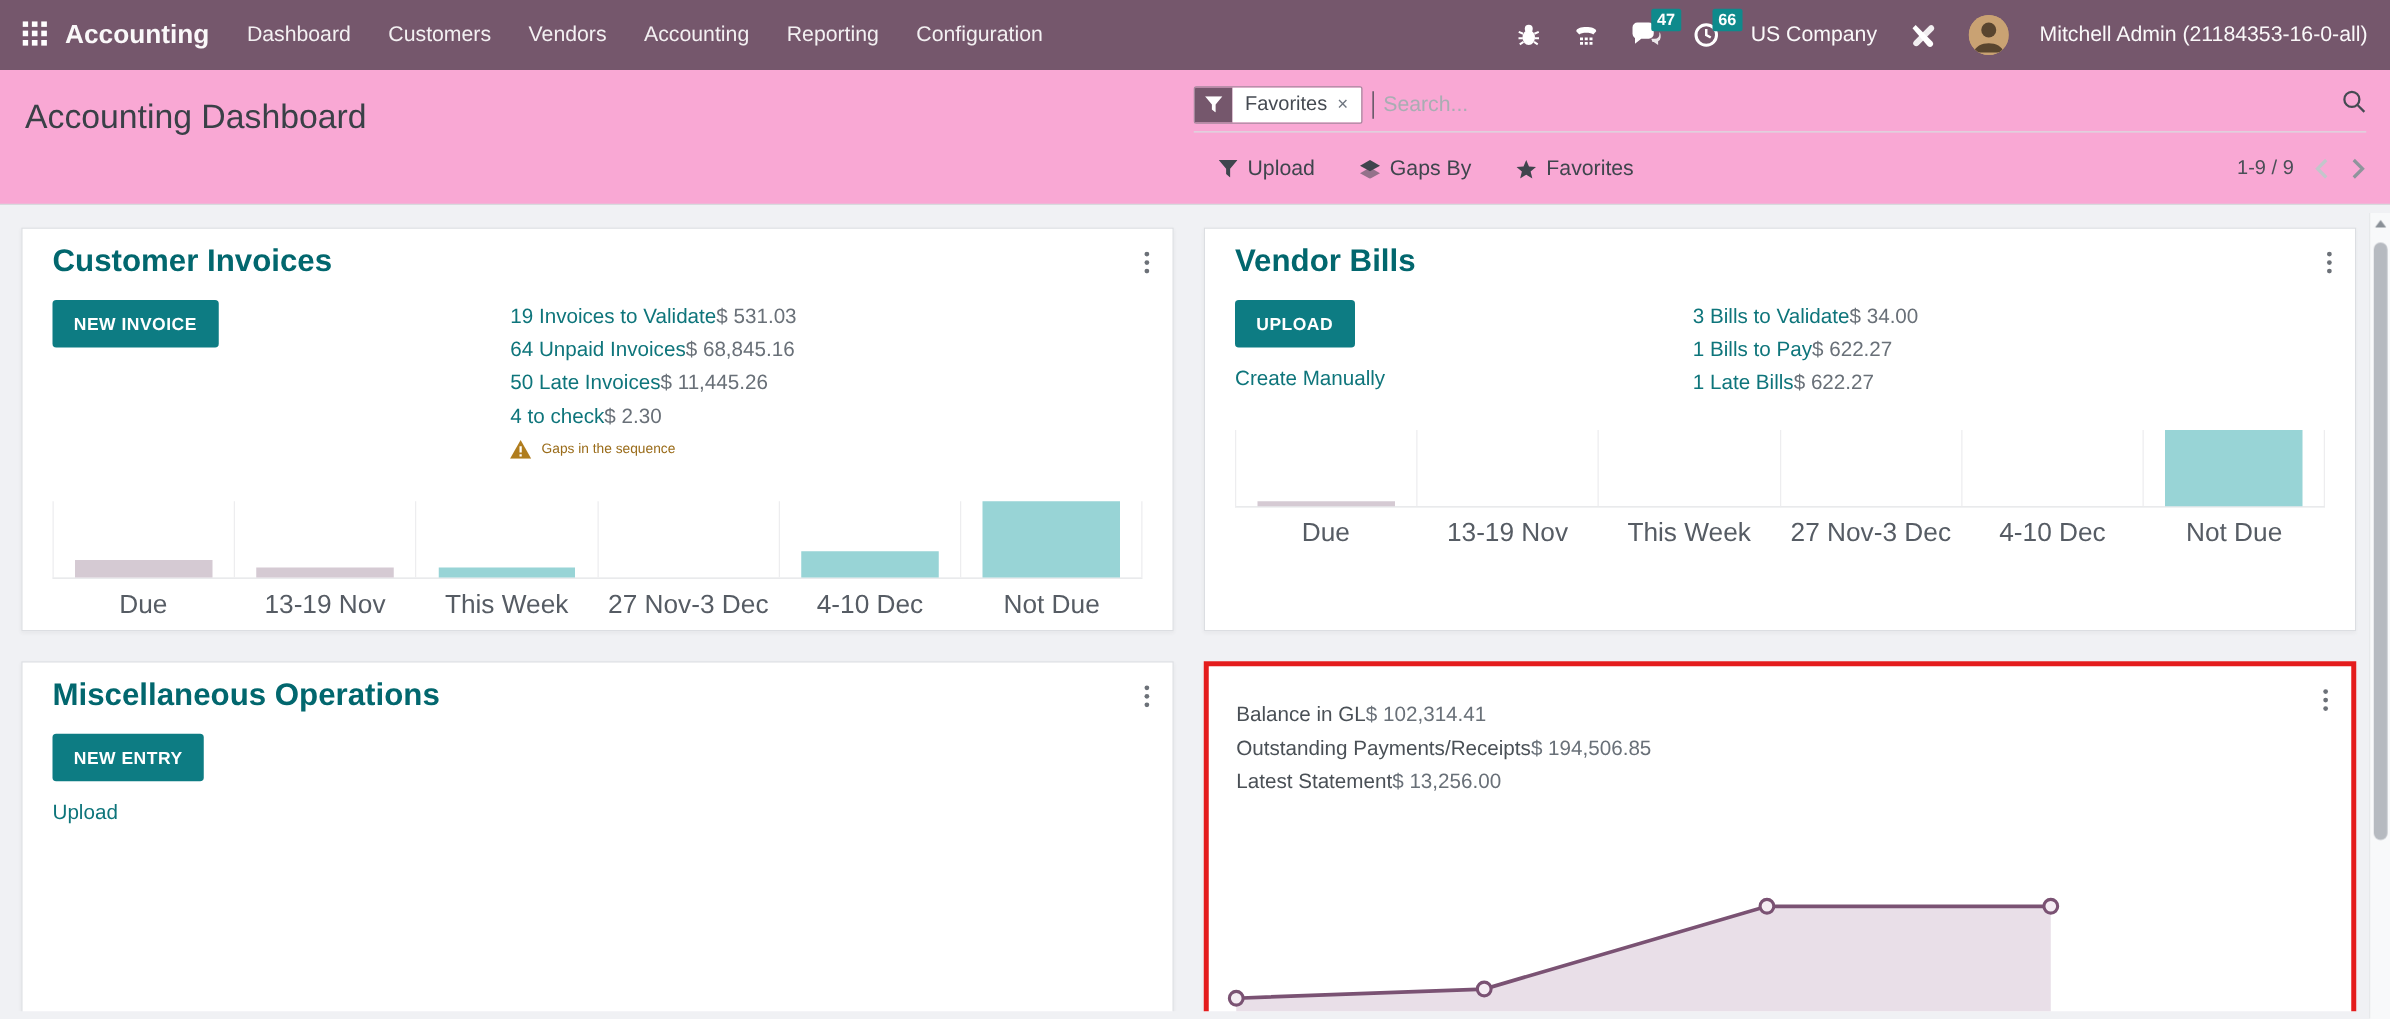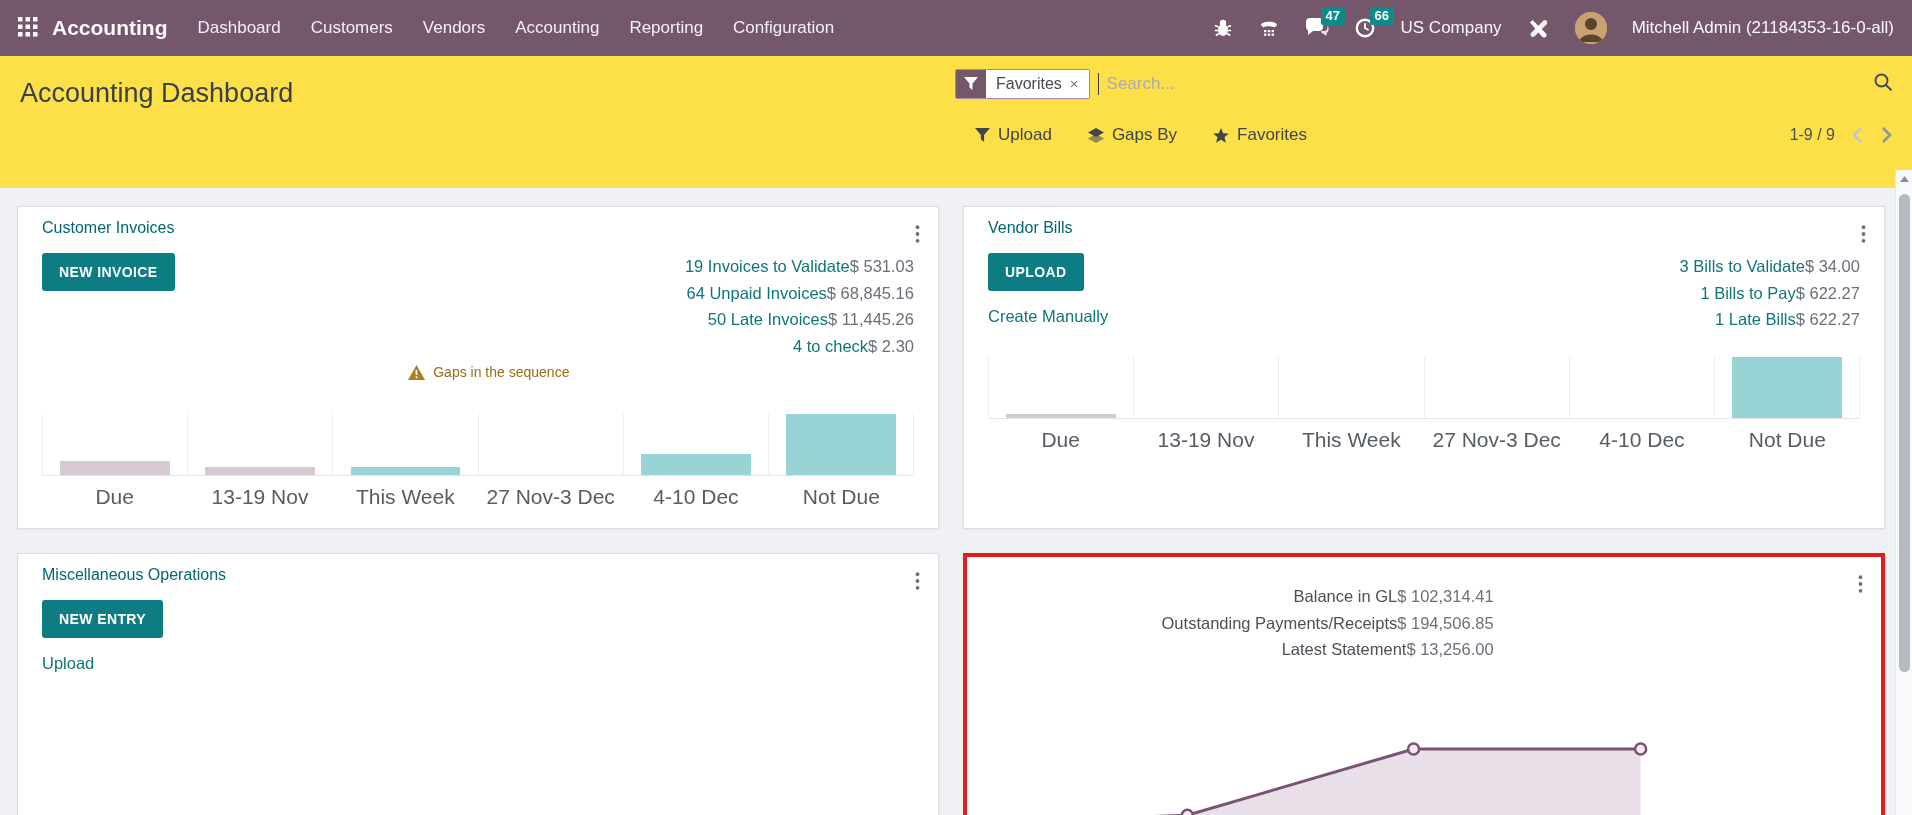--- a/index.html
+++ b/index.html
@@ -12,21 +12,21 @@
   .brand { font-size:21px; font-weight:700; margin-right:30px; cursor:pointer; }
   .nav-item { font-size:17px; margin-right:30px; cursor:pointer; opacity:.95; }
   .nav-right { margin-left:auto; display:flex; align-items:center; gap:25px; font-size:17px; }
   .nav-ic { position:relative; display:flex; align-items:center; cursor:pointer; }
   .badge { position:absolute; left:16px; top:-10px; background:#0E8A8C; color:#fff; font-size:13px; font-weight:700; padding:1px 5px; border-radius:2px; line-height:16px; }
   .nav-company { cursor:pointer; }
   .avatar { width:32px; height:32px; border-radius:50%; overflow:hidden; background:#C9A273; flex:none; cursor:pointer; }
   .nav-user { cursor:pointer; white-space:nowrap; }
 
   
-  .control-panel { height:132px; background:#fde047; border-bottom:1px solid #d8dadd; position:relative; }
+  .control-panel { height:108px; background:#f9a8d4; border-bottom:1px solid #d8dadd; position:relative; }
   .page-title { position:absolute; left:20px; top:22px; font-size:27px; font-weight:400; color:#3a4047; }
   .cp-right { position:absolute; left:955px; right:19px; top:10px; }
   .search-row { display:flex; align-items:center; gap:8px; height:40px; border-bottom:1px solid #d9dbe0; padding-bottom:4px; }
   .facet { display:inline-flex; align-items:stretch; height:30px; border:1px solid #a4879c; border-radius:2px; overflow:hidden; flex:none; }
   .facet-icon { width:30px; background:#75576C; display:flex; align-items:center; justify-content:center; }
   .facet-label { background:#fff; color:#454a52; font-size:16px; display:flex; align-items:center; padding:0 6px 0 10px; }
   .facet-x { background:#fff; color:#6f7680; font-size:15px; display:flex; align-items:center; padding:0 10px 0 2px; cursor:pointer; }
   .cursor-line { width:1px; height:22px; background:#3c4248; }
   .search-input { flex:1; border:none; outline:none; font-size:17px; color:#333; font-family:inherit; background:transparent; }
   .search-input::placeholder { color:#a9adb3; }
@@ -34,33 +34,33 @@
   .fbtn { display:flex; align-items:center; gap:8px; margin-right:36px; color:#3f454d; font-size:17px; cursor:pointer; }
   .pager { margin-left:auto; display:flex; align-items:center; gap:16px; }
   .pager-text { color:#4a4f57; font-size:16px; }
   .pg-btn { background:none; border:none; cursor:pointer; display:flex; }
 
   
   .content { position:relative; height:645px; background:#f0f1f4; padding:18px 14px 0 17px; display:grid; grid-template-columns:922px 922px; gap:24px; align-content:start; overflow:hidden; }
   .card { position:relative; background:#fff; border:1px solid #dcdee2; box-shadow:0 1px 3px rgba(60,60,70,.06); padding:12px 24px 14px; display:flex; flex-direction:column; }
   .row1 { height:323px; }
   .row2 { height:330px; }
-  .card-title { font-size:16px; font-weight:400; color:#02676E; }
+  .card-title { font-size:25px; font-weight:700; color:#02676E; }
   .kebab { position:absolute; top:14px; right:14px; background:none; border:none; cursor:pointer; padding:4px; }
   .card-body { display:flex; margin-top:16px; }
   .zone-left { width:42%; }
   .zone-right { width:58%; display:flex; flex-direction:column; }
   .btn { background:#0D7C83; color:#fff; border:none; font-weight:700; font-size:14px; letter-spacing:.4px; padding:11px 17px; border-radius:3px; cursor:pointer; font-family:inherit; }
   .left-links { margin-top:12px; }
   .left-link { display:block; color:#0E757B; font-size:16.5px; line-height:27px; text-decoration:none; cursor:pointer; }
-  .stat-row { display:flex; justify-content:flex-end; line-height:26.5px; font-size:16.5px; }
+  .stat-row { display:flex; justify-content:flex-start; line-height:26.5px; font-size:16.5px; }
   .stat-label { color:#0E757B; cursor:pointer; }
   .stat-label.plain { color:#4a5056; cursor:default; }
   .stat-amount { color:#697078; }
-  .warn-row { display:flex; align-items:center; gap:8px; line-height:26.5px; font-size:14px; color:#9A6C1A; }
+  .warn-row { display:flex; align-items:center; gap:8px; line-height:26.5px; font-size:11px; color:#9A6C1A; }
 
   
   .bar-chart { margin-top:28px; }
   .bar-chart.vb { margin-top:24px; }
   .bc-plot { display:flex; height:62px; align-items:flex-end; border-bottom:1px solid #e2e3e6; border-left:1px solid #ededef; }
   .bc-cell { flex:1; height:100%; display:flex; align-items:flex-end; justify-content:center; border-right:1px solid #ededef; }
   .bc-bar { width:76%; }
   .bc-bar.future { background:#98D4D6; }
   .bc-bar.past { background:#D5CAD3; }
   .bc-labels { display:flex; margin-top:9px; }

